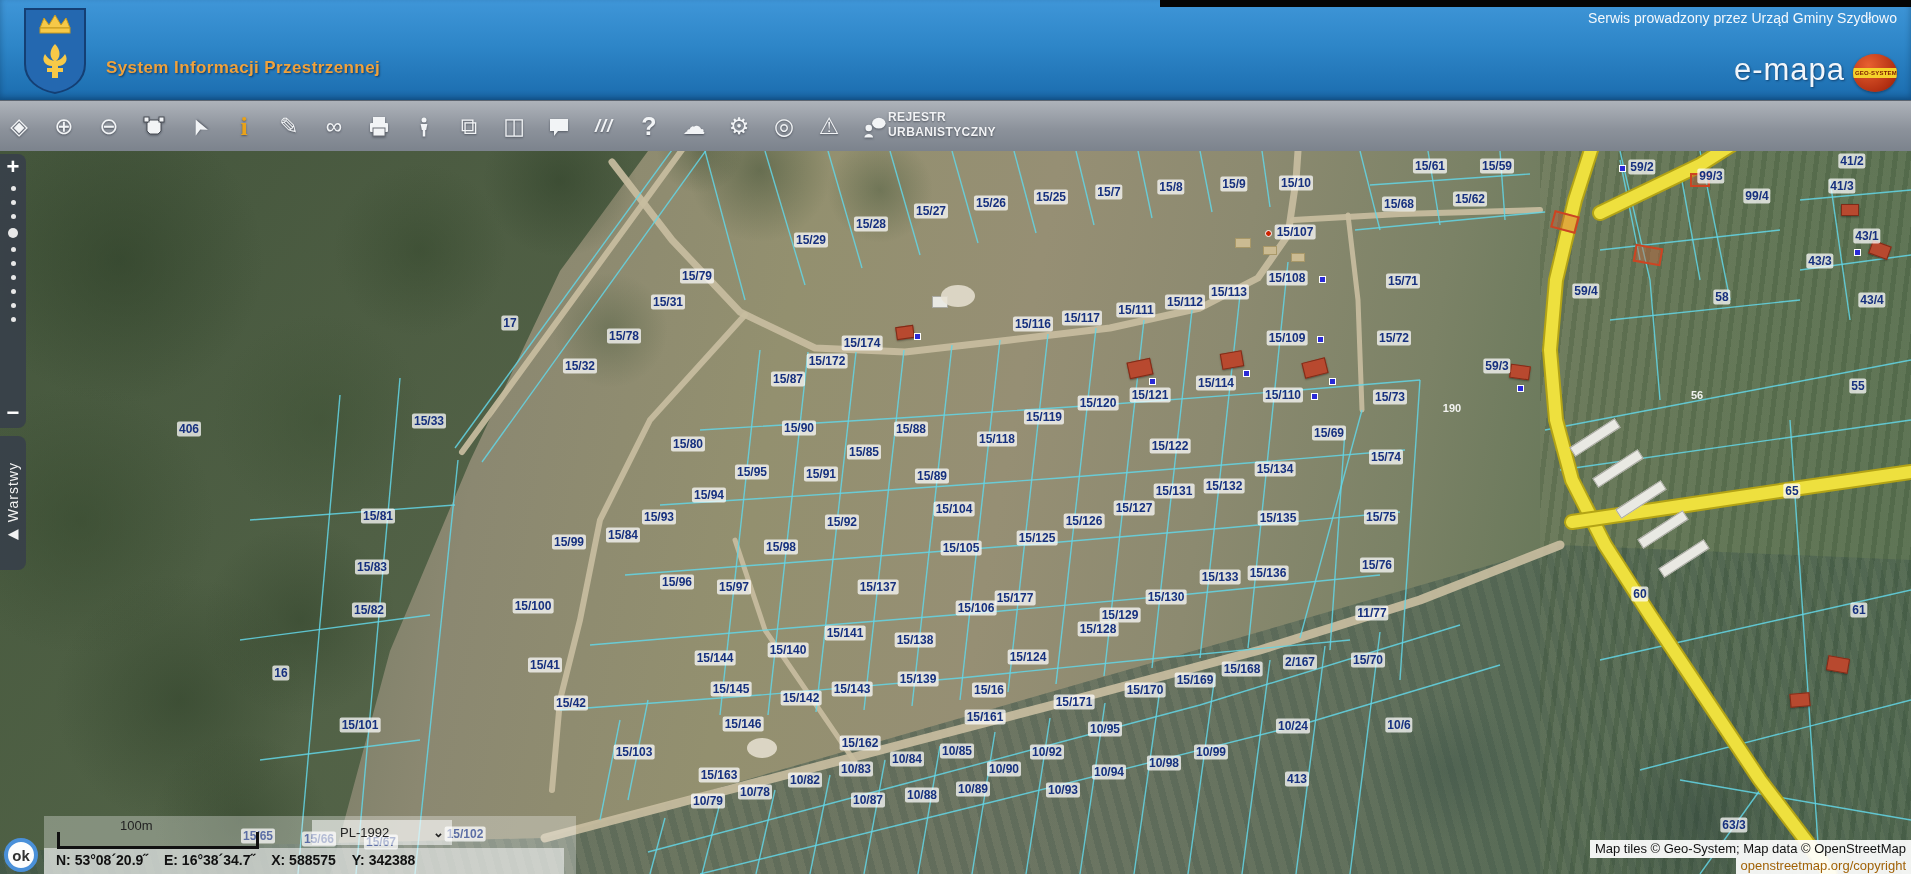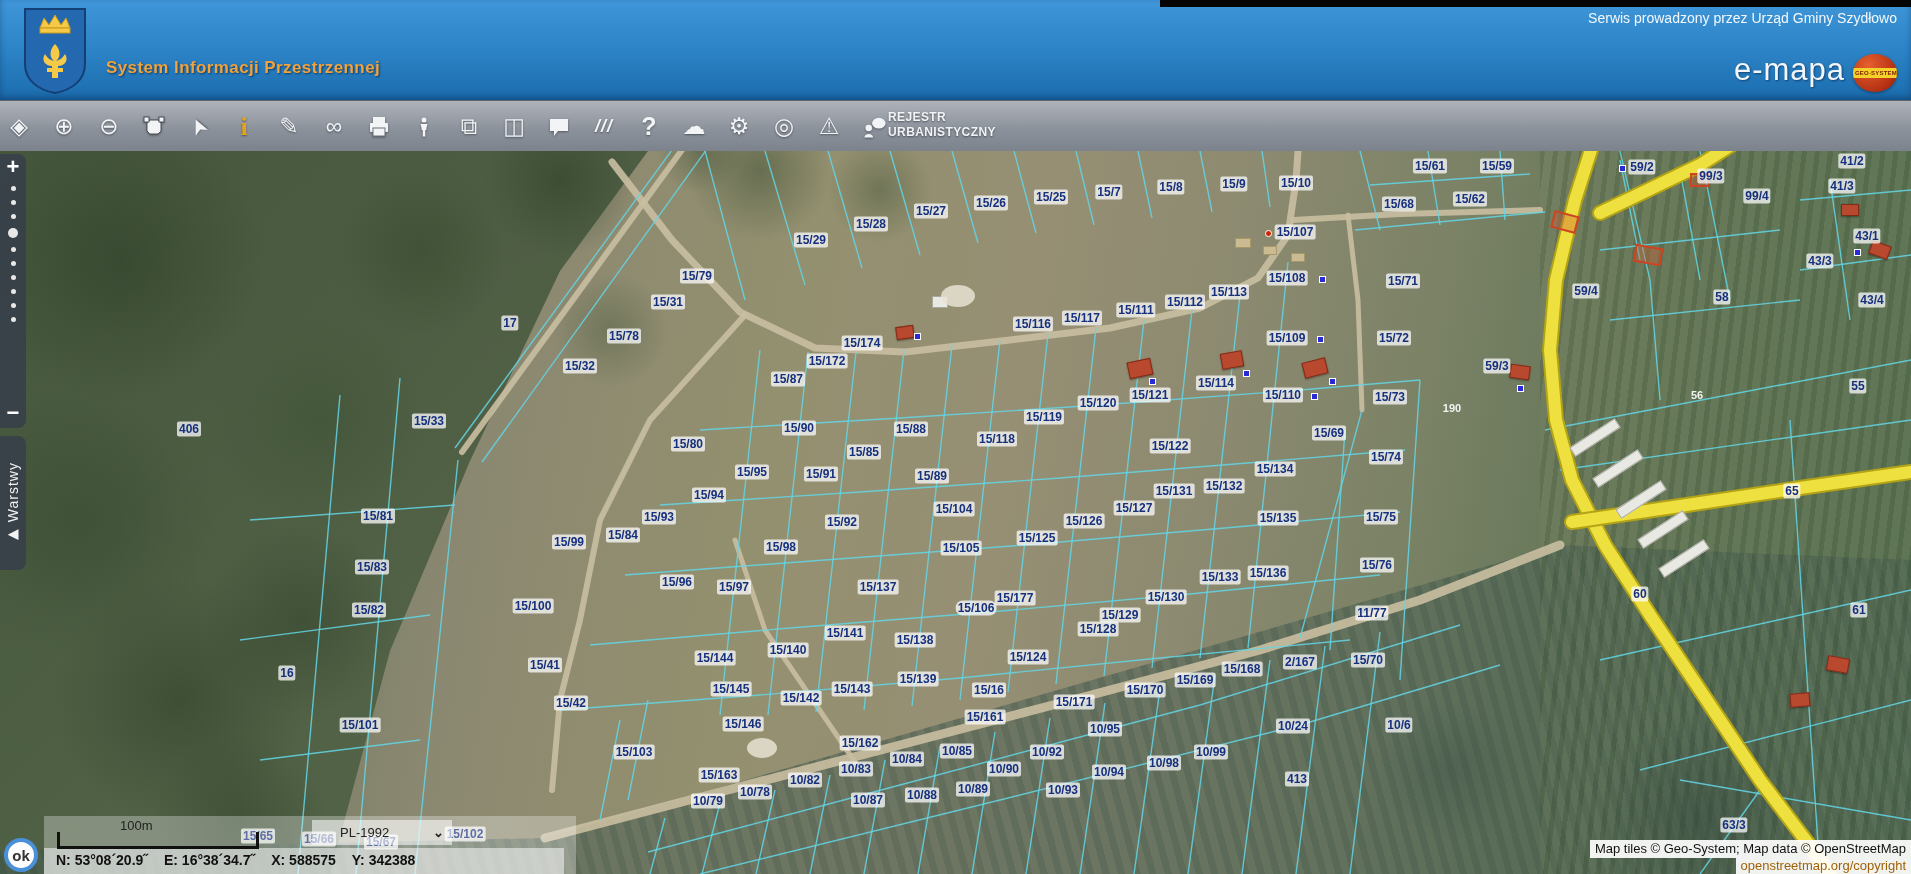--- a/index.html
+++ b/index.html
@@ -413,35 +413,35 @@
       <div class="plab" style="left: 1037px; top: 387px;">15/125</div>
       <div class="plab" style="left: 1084px; top: 370px;">15/126</div>
       <div class="plab" style="left: 1134px; top: 357px;">15/127</div>
       <div class="plab" style="left: 1174px; top: 340px;">15/131</div>
       <div class="plab" style="left: 1224px; top: 335px;">15/132</div>
       <div class="plab" style="left: 1220px; top: 426px;">15/133</div>
       <div class="plab" style="left: 1166px; top: 446px;">15/130</div>
       <div class="plab" style="left: 1120px; top: 464px;">15/129</div>
       <div class="plab" style="left: 1098px; top: 478px;">15/128</div>
       <div class="plab" style="left: 1015px; top: 447px;">15/177</div>
-      <div class="plab" style="left: 976px; top: 457px; border-radius: 7px;">15/106</div>
+      <div class="plab" style="left: 976px; top: 457px;">15/106</div>
       <div class="plab" style="left: 878px; top: 436px;">15/137</div>
       <div class="plab" style="left: 1329px; top: 282px;">15/69</div>
       <div class="plab" style="left: 1275px; top: 318px;">15/134</div>
       <div class="plab" style="left: 1278px; top: 367px;">15/135</div>
       <div class="plab" style="left: 1268px; top: 422px;">15/136</div>
       <div class="plab" style="left: 1386px; top: 306px;">15/74</div>
       <div class="plab" style="left: 1381px; top: 366px;">15/75</div>
       <div class="plab" style="left: 1377px; top: 414px;">15/76</div>
       <div class="plab" style="left: 1372px; top: 462px;">11/77</div>
       <div class="plab" style="left: 1368px; top: 509px;">15/70</div>
       <div class="plab" style="left: 378px; top: 365px;">15/81</div>
       <div class="plab" style="left: 372px; top: 416px;">15/83</div>
       <div class="plab" style="left: 369px; top: 459px;">15/82</div>
-      <div class="plab" style="left: 287px; top: 522px; text-align: right;">16</div>
+      <div class="plab" style="left: 281px; top: 522px; text-align: right;">16</div>
       <div class="plab" style="left: 360px; top: 574px;">15/101</div>
       <div class="plab" style="left: 845px; top: 482px;">15/141</div>
       <div class="plab" style="left: 915px; top: 489px;">15/138</div>
       <div class="plab" style="left: 788px; top: 499px;">15/140</div>
       <div class="plab" style="left: 715px; top: 507px;">15/144</div>
       <div class="plab" style="left: 731px; top: 538px;">15/145</div>
       <div class="plab" style="left: 801px; top: 547px;">15/142</div>
       <div class="plab" style="left: 852px; top: 538px;">15/143</div>
       <div class="plab" style="left: 918px; top: 528px;">15/139</div>
       <div class="plab" style="left: 989px; top: 539px;">15/16</div>

